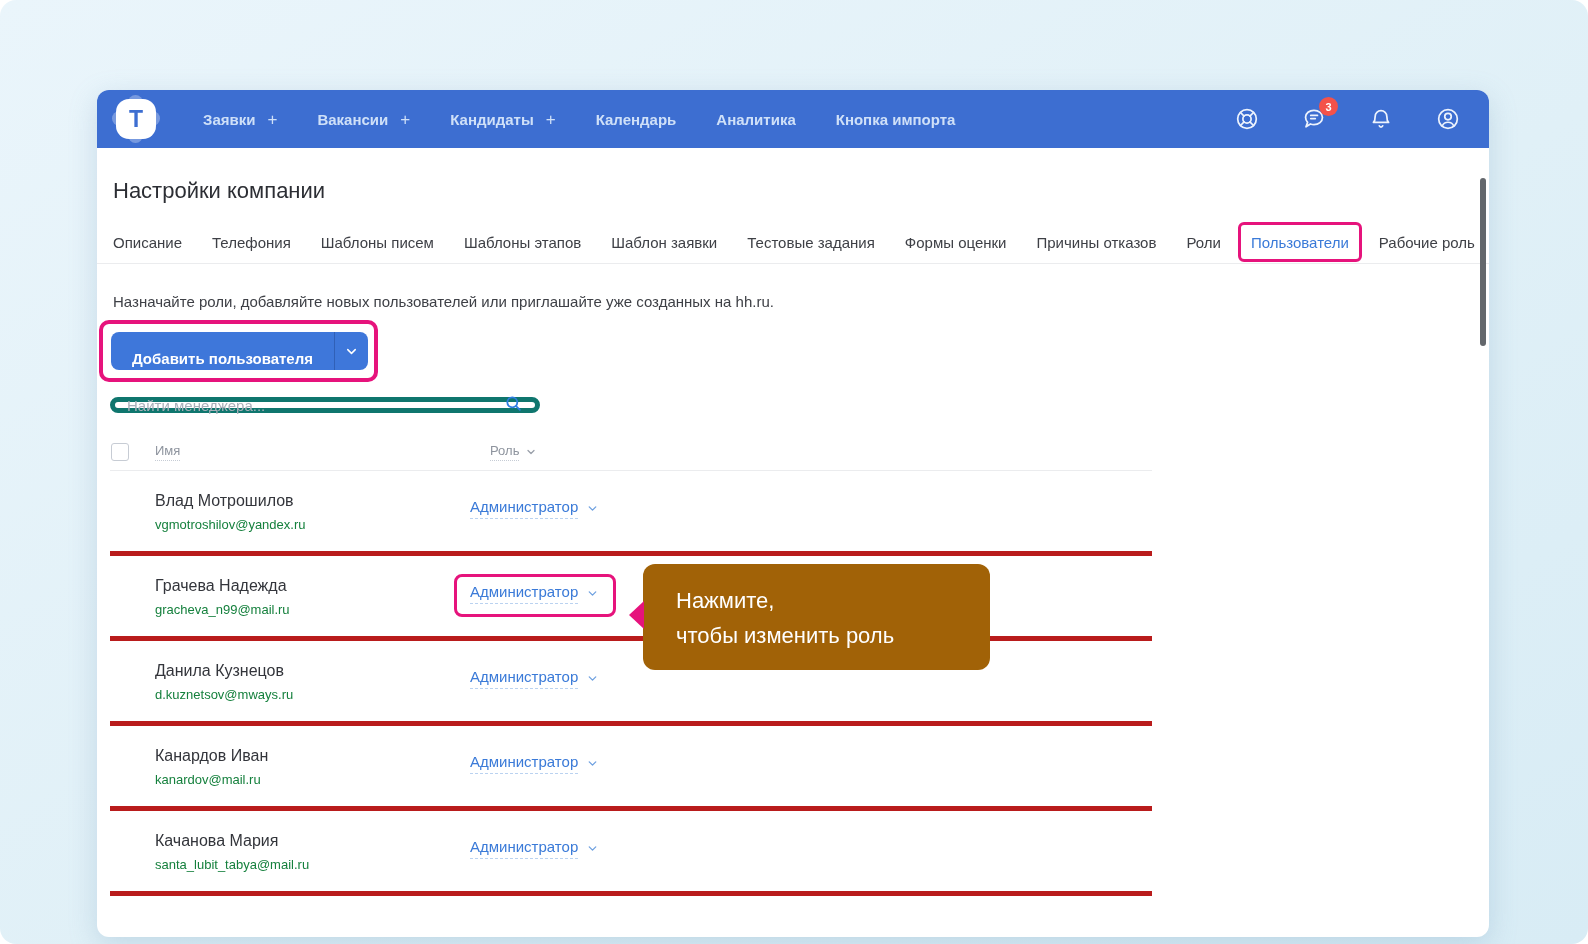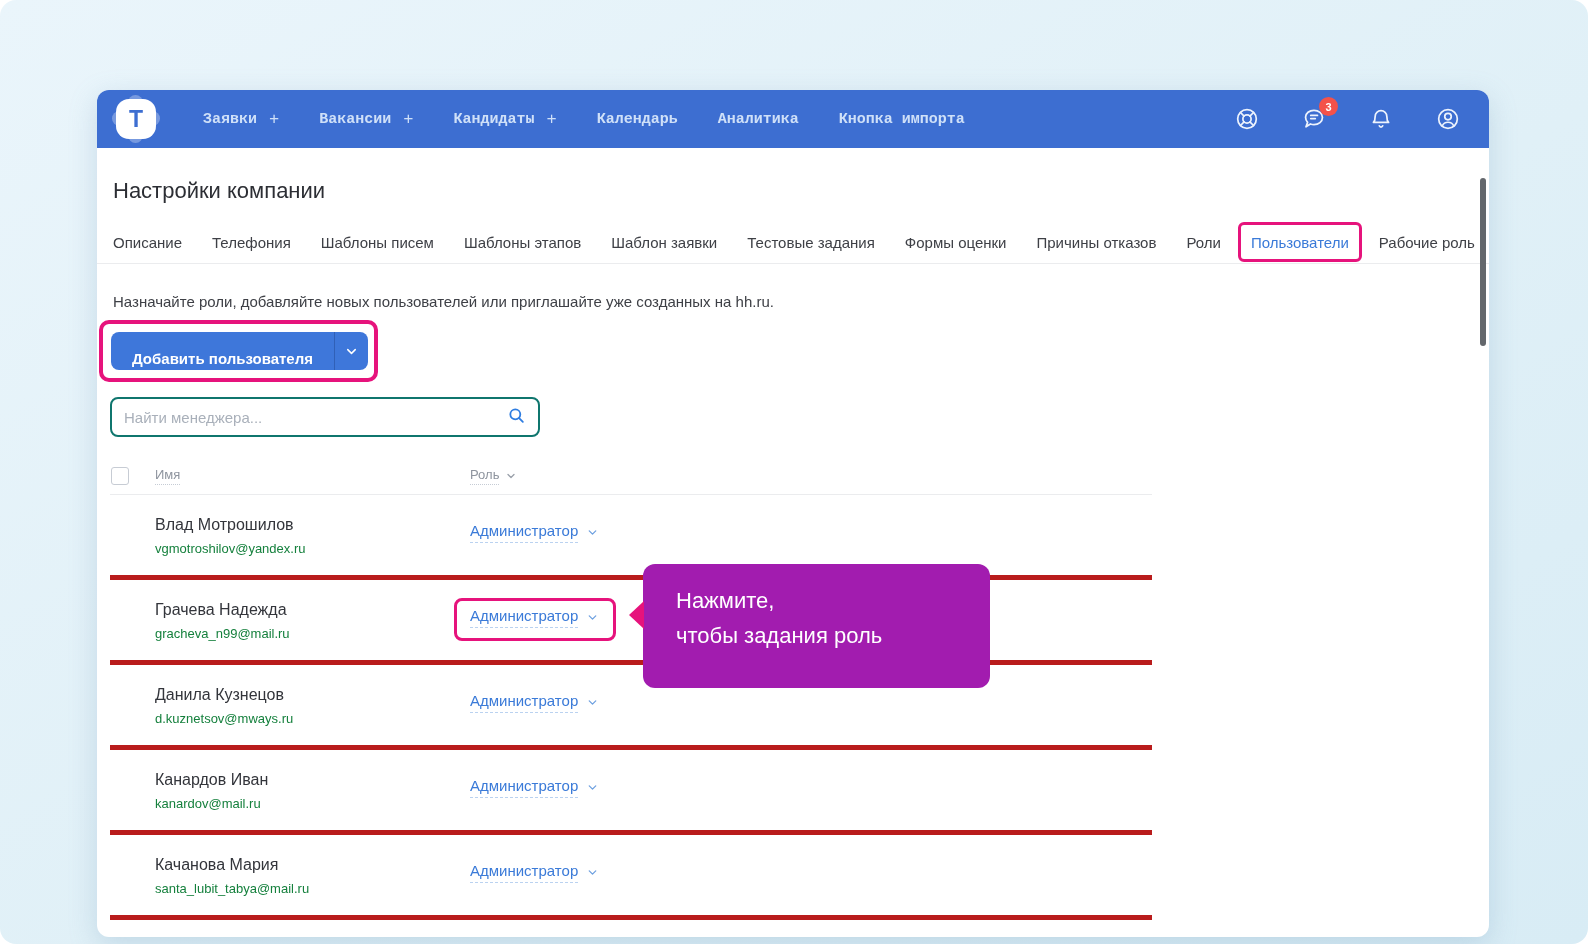--- a/index.html
+++ b/index.html
@@ -17,21 +17,21 @@
             display:flex; align-items:center; padding:0 28px 0 16px; }
   .logo { position:relative; width:46px; height:46px; margin-right:44px; flex:0 0 auto; cursor:pointer; }
   .logo .dot { position:absolute; width:15px; height:15px; border-radius:50%; background:rgba(255,255,255,.3); }
   .logo .dot.n { left:15px; top:-1px; } .logo .dot.s { left:15px; bottom:-1px; }
   .logo .dot.w { left:-1px; top:15px; } .logo .dot.e { right:-1px; top:15px; }
   .logo .sq { position:absolute; inset:3px; background:#fff; border-radius:13px;
               display:flex; align-items:center; justify-content:center;
               color:#3d6ed1; font-weight:700; font-size:23px; }
   .nav { display:flex; gap:40px; align-items:center; }
   .nav-item { display:flex; align-items:flex-end; gap:12px; color:#cfe0f8; font-weight:700;
-              font-size:15px; cursor:pointer; white-space:nowrap;font-family:Liberation Mono, monospace; }
+              font-size:15px; cursor:pointer; white-space:nowrap; }
   .nav-plus { font-weight:400; font-size:17px; line-height:1; }
   .top-icons { margin-left:auto; display:flex; gap:41px; align-items:center; }
   .tico { position:relative; width:26px; height:26px; cursor:pointer; color:#edf3fd; }
   .tico svg { display:block; }
   .badge { position:absolute; top:-9px; right:-11px; min-width:19px; height:19px; padding:0 5px;
            background:#f4524a; border-radius:10px; color:#fff; font-size:11px; font-weight:700;
            display:flex; align-items:center; justify-content:center; }
 
   
   .page-title { margin:30px 0 0 16px; font-size:22px; color:#2c2e34; }
@@ -46,46 +46,46 @@
   .btn-row { margin:22px 0 0 14px; position:relative; display:inline-block; }
   .add-btn { display:inline-flex; height:38px; background:#3e77da; border-radius:8px; color:#fff;
              align-items:stretch; cursor:pointer; overflow:hidden; }
   .add-btn-label { padding:8px 21px; font-size:15px; font-weight:700; line-height:38px; }
   .add-btn-caret { width:34px; border-left:1px solid rgba(15,40,95,.28);
                    display:flex; align-items:center; justify-content:center; }
   .btn-ann { position:absolute; left:-12px; top:-12px; right:-10px; bottom:-12px;
              border:4px solid #e6137c; border-radius:10px; pointer-events:none; }
 
   
-  .search { margin:27px 8px 0 13px; width:430px; height:40px; border:2px solid #0f766e; border-radius:8px;
+  .search { margin:27px 8px 0 13px; width:430px; height:16px; border:5px solid #0f766e; border-radius:8px;
             display:flex; align-items:center; padding:0 12px; background:#fff; }
   .search input { flex:1; border:none; outline:none; font-size:15px; color:#3e4046;
                   font-family:"Liberation Sans","DejaVu Sans",sans-serif; background:transparent; }
   .search input::placeholder { color:#a9b0ba; }
   .search-ic { flex:0 0 auto; cursor:pointer; }
 
   
   .table { margin-left:13px; width:1042px; margin-top:30px; }
   .thead { position:relative; display:flex; align-items:center; padding-bottom:9px; border-bottom:1px solid #ebecee; }
   .chk { width:18px; height:18px; border:1px solid #c7ccd4; border-radius:3px; background:#fff;
          margin-left:1px; cursor:pointer; flex:0 0 auto; }
-  .th { font-size:13px; color:#8e949e; border-bottom:1px dotted #c6ccd5; padding-bottom:2px; cursor:pointer; }
+  .th { font-size:13px; color:#8e949e; border-bottom:1px dotted #c6ccd5; padding-bottom:2px; cursor:pointer;margin-left:20px; }
   .th-name { margin-left:26px; }
   .th-role-wrap { position:absolute; left:360px; top:0; display:flex; align-items:center; gap:6px; cursor:pointer; }
   .row { position:relative; height:85px; border-bottom:5px solid #b91c1c; }
   .user-name { position:absolute; left:45px; top:21px; font-size:16px; color:#33353b; }
   .user-email { position:absolute; left:45px; top:46px; font-size:13px; color:#15803d; }
   .role-wrap { position:absolute; left:360px; top:27px; display:flex; align-items:center; gap:8px; cursor:pointer; }
   .role-link { color:#3a7ad8; font-size:15px; border-bottom:1px dashed #bad2f0; padding-bottom:3px; }
   .role-ann { position:absolute; left:-16px; right:-17px; top:-9px; bottom:-13px;
               border:3px solid #e6137c; border-radius:8px; pointer-events:none; }
 
   
-  .callout { position:absolute; left:546px; top:474px; width:347px; height:124px;
-             background:#a21caf; border-radius:12px; color:#fff; z-index:5; }
+  .callout { position:absolute; left:546px; top:474px; width:347px; height:106px;
+             background:#a16207; border-radius:12px; color:#fff; z-index:5; }
   .callout::before { content:""; position:absolute; left:-14px; top:37px; width:0; height:0;
              border-top:14px solid transparent; border-bottom:14px solid transparent;
              border-right:15px solid #e6137c; }
   .callout-text { margin:19px 0 0 33px; font-size:22px; line-height:35px; }
 
   
   .scroll-thumb { position:absolute; right:3px; top:88px; width:6px; height:168px;
                   background:#63676c; border-radius:3px; cursor:pointer; }
 </style>
 </head>
@@ -270,21 +270,21 @@
               <polyline points="6 9 12 15 18 9"></polyline>
             </svg>
         </div>
       </div>
     </div>
 
     
     <div class="callout">
       <div class="callout-text">
         <div>Нажмите,</div>
-        <div>чтобы задания роль</div>
+        <div>чтобы изменить роль</div>
       </div>
     </div>
 
     
     <div class="scroll-thumb"></div>
 
   </div>
 </div>
 
 </body></html>

